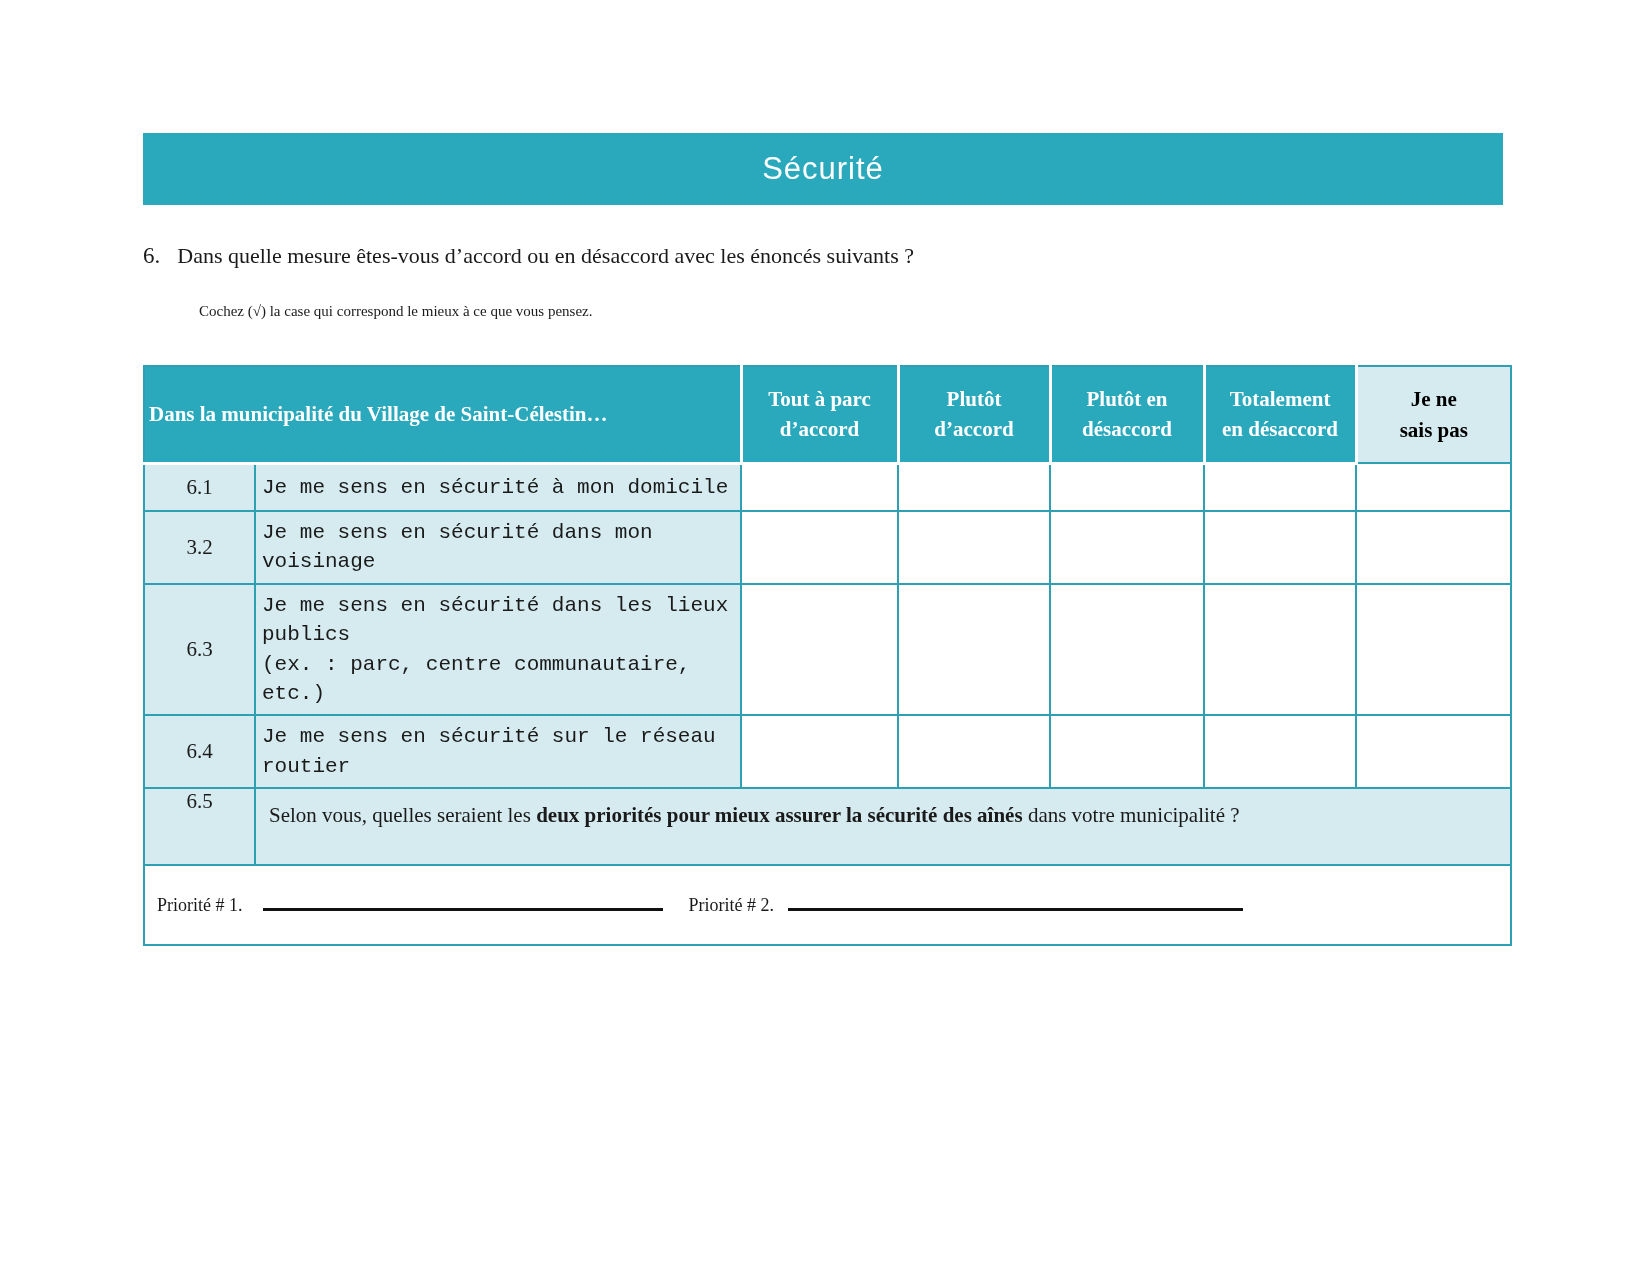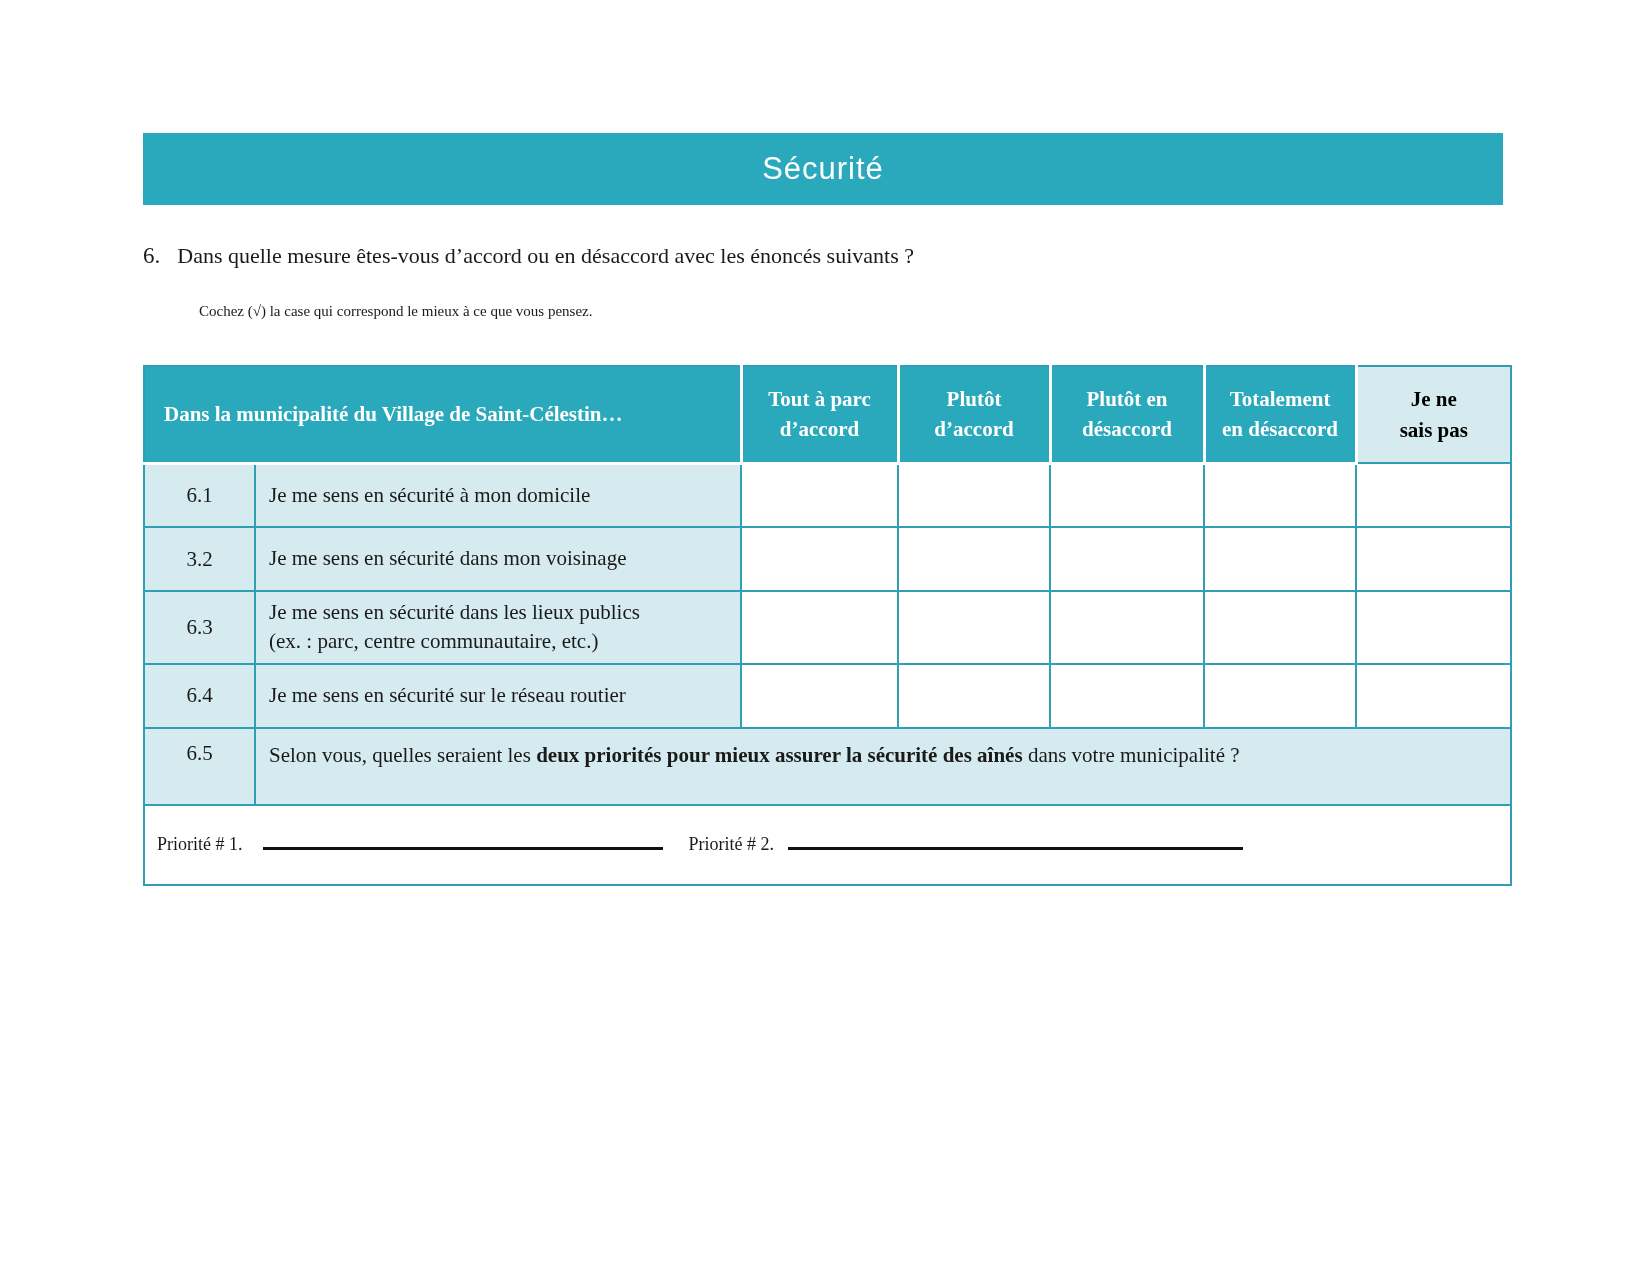--- a/index.html
+++ b/index.html
@@ -64,52 +64,53 @@
     vertical-align:middle;
     text-align:center;
     white-space:pre-line;
     line-height:1.45;
     border-right:3px solid #ffffff;
     border-bottom:3px solid #ffffff;
     border-top:2px solid var(--teal-border);
   }
   thead th.stmt-head{
     text-align:left;
-    padding-left:19px;
+    padding-left:4px;
     border-left:2px solid var(--teal-border);
   }
   thead th.know-head{
     background:var(--light);
     color:#000000;
     border:2px solid var(--teal-border);
     margin-top:24px;
   }
   tbody td{
     border:2px solid var(--teal-border);
   }
   td.num{
     background:var(--light);
     text-align:center;
     vertical-align:middle;
   }
   td.stmt{
     background:var(--light);
-    padding:6px 10px 6px 13px;
+    padding:6px 10px 6px 6px;
     vertical-align:middle;
     white-space:pre-line;
     line-height:1.4;
+    font-family:Liberation Mono, monospace;
   }
   td.ans{background:#ffffff;}
-  tr.r-single td{height:64px;}
+  tr.r-single td{height:48px;}
   tr.r-double td{height:71px;}
   tr.r-open td{height:77px;}
   td.num-top{
     background:var(--light);
     text-align:center;
-    vertical-align:top;padding-top:12px;
+    vertical-align:top;
   }
   td.open-stmt{
     background:var(--light);
     vertical-align:top;
     padding:14px 10px 0 13px;
   }
   tr.r-priority td{
     height:80px;background:#ffffff;
     vertical-align:middle;
     padding-left:12px;

